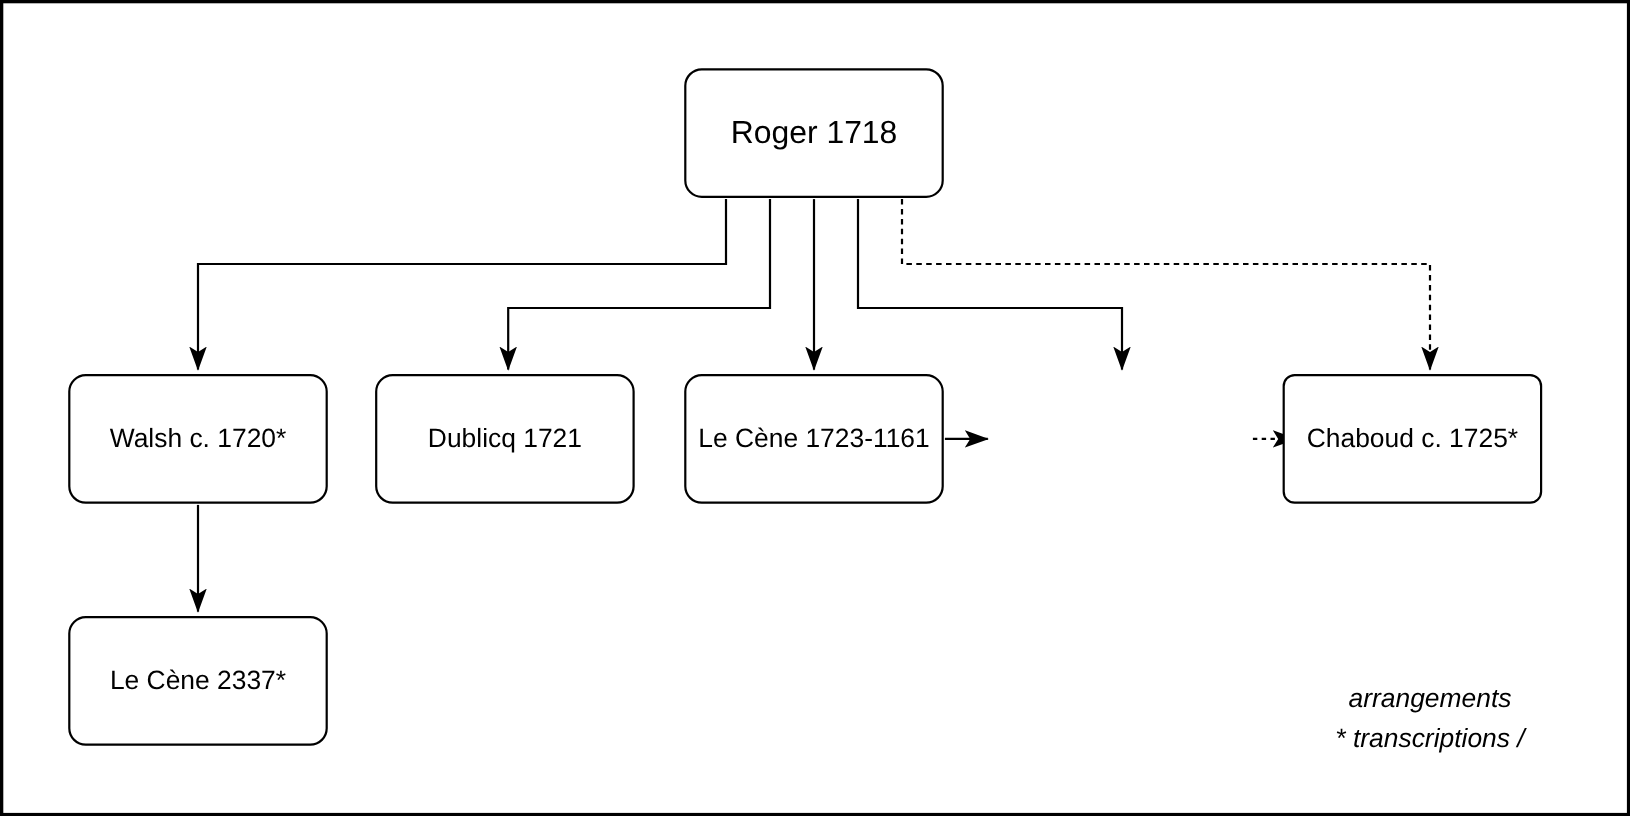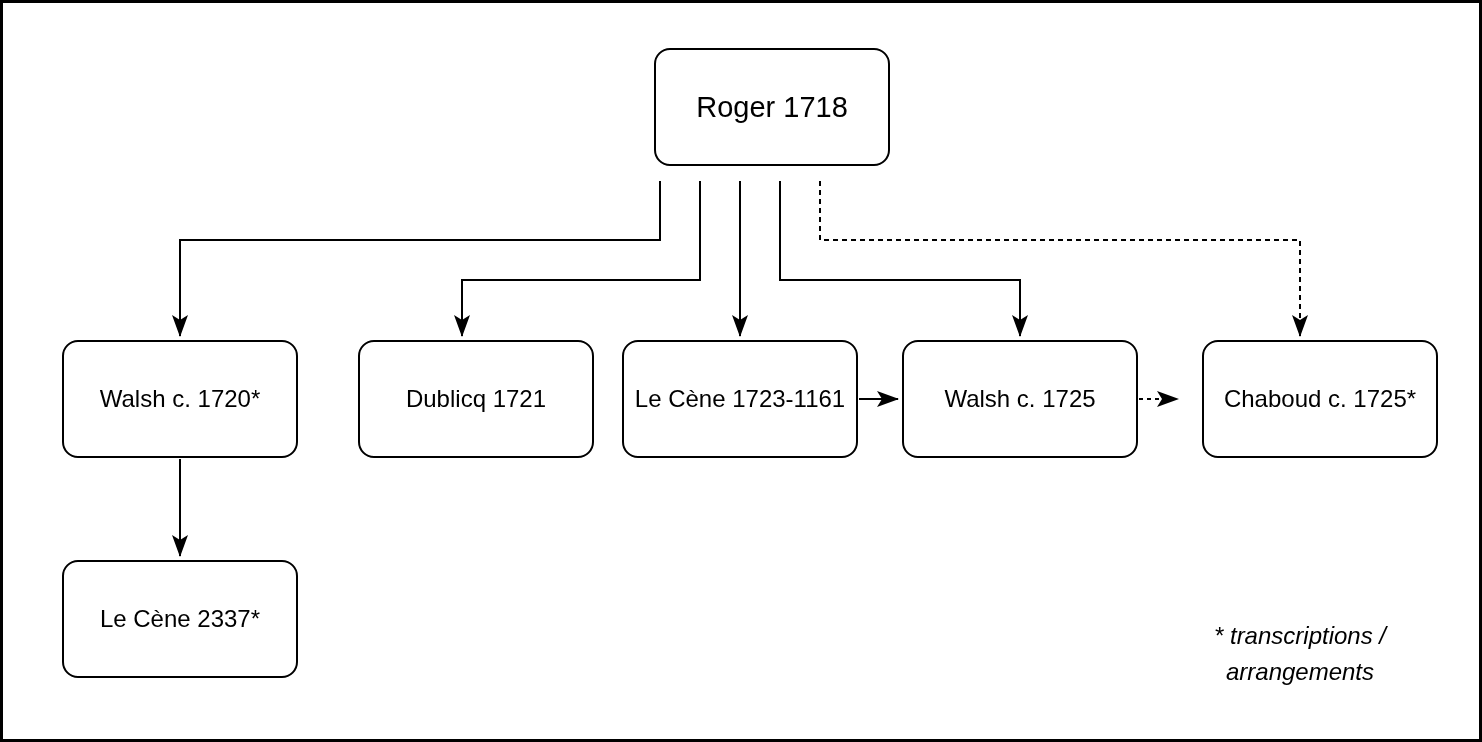--- a/index.html
+++ b/index.html
@@ -38,26 +38,26 @@
     display: flex;
     align-items: center;
     justify-content: center;
     text-align: center;
     font-size: 24px;
     line-height: 1.2;
   }
   .node.root {
     font-size: 29px;
   }
-  .pos-roger      { left: 622px;  top: 48px; margin-left: 32px;  }
+  .pos-roger      { left: 622px;  top: 62px;  }
   .pos-walsh1720  { left: 62px;   top: 340px; }
-  .pos-dublicq    { left: 358px;  top: 340px; }
+  .pos-dublicq    { left: 341px;  top: 340px; }
   .pos-lecene1723 { left: 622px;  top: 340px; }
   .pos-walsh1725  { left: 902px;  top: 340px; }
-  .pos-chaboud    { left: 1202px; top: 340px; }
+  .pos-chaboud    { left: 1166px; top: 340px; border-radius: 11px; }
   .pos-lecene1727 { left: 62px;   top: 560px; }
   .footnote {
     position: absolute;
     left: 1150px;
     top: 618px;
     width: 300px;
     text-align: center;
     font-style: italic;
     font-size: 24px;
     line-height: 36px;
@@ -103,30 +103,27 @@
   </div>
 
   <div class="node pos-dublicq">
     <span>Dublicq 1721</span>
   </div>
 
   <div class="node pos-lecene1723">
     <span>Le Cène 1723-1161</span>
   </div>
 
-  <div class="node pos-walsh1725">
-    <span>Walsh c. 1725</span>
-  </div>
 
   <div class="node pos-chaboud">
     <span>Chaboud c. 1725*</span>
   </div>
 
   <div class="node pos-lecene1727">
     <span>Le Cène 2337*</span>
   </div>
 
   <div class="footnote">
+    <div>arrangements</div>
     <div>* transcriptions /</div>
-    <div>arrangements</div>
   </div>
 
 </div>
 
 </body></html>

